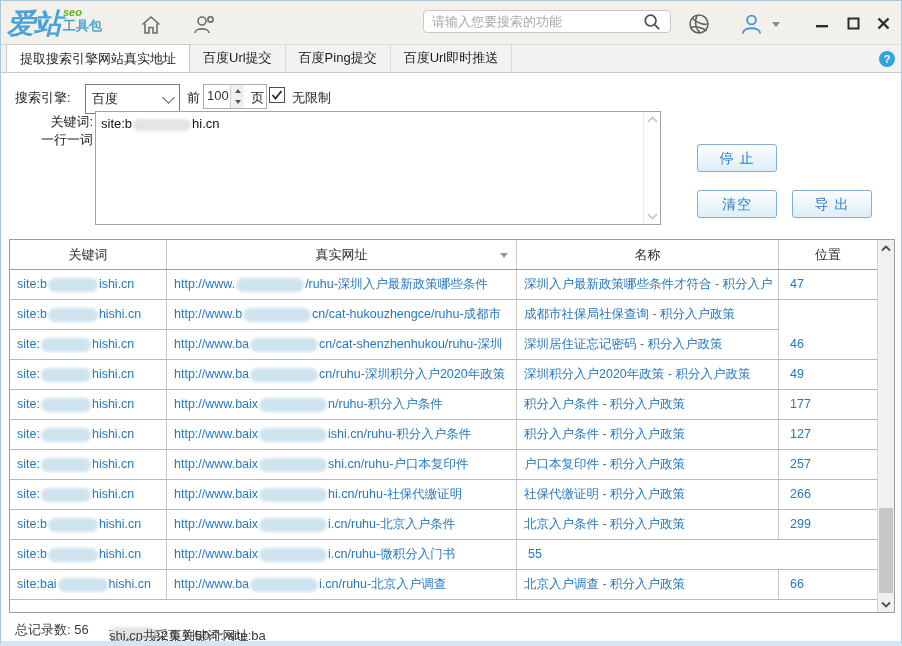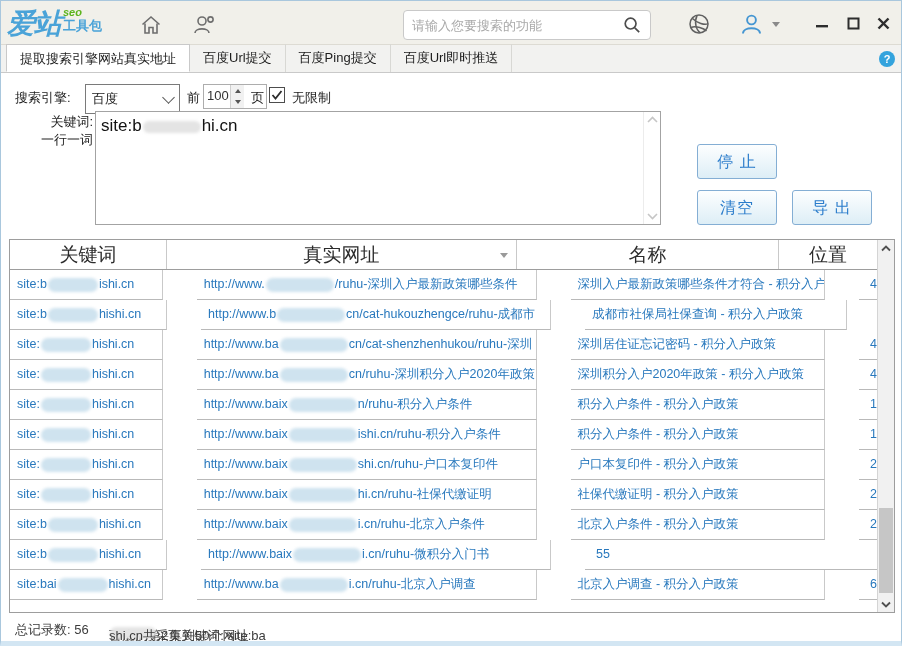--- a/index.html
+++ b/index.html
@@ -9,21 +9,21 @@
             border:1px solid #a9c7dd; border-bottom:5px solid #d3e6f3; overflow:hidden; }
 
   
   .titlebar { position:absolute; left:0; top:0; width:100%; height:44px; background:#f1f0ea; border-bottom:1px solid #dddbd3; }
   .logo { position:absolute; left:6px; top:4px; display:flex; align-items:flex-start; cursor:default; }
   .logo-main { font-size:28px; font-weight:bold; font-style:italic; color:#4aa3d8; letter-spacing:-1px; }
   .logo-col { display:flex; flex-direction:column; margin-left:2px; margin-top:2px; }
   .logo-sup { font-size:11px; font-weight:bold; font-style:italic; color:#5cb41e; line-height:11px; }
   .logo-sub { font-size:13px; font-weight:bold; color:#4aa3d8; line-height:15px; }
   .tb-icon { position:absolute; top:12px; width:26px; height:24px; cursor:pointer; }
-  .searchbox { position:absolute; left:402px; top:9px; width:248px; height:30px; background:#fff;
+  .searchbox { position:absolute; left:422px; top:9px; width:248px; height:23px; background:#fff;
                border:1px solid #c9c9c9; border-radius:4px; display:flex; align-items:center; padding:0 8px; }
   .searchbox input { flex:1; border:none; outline:none; font-size:13px; color:#333; background:transparent; font-family:inherit; }
   .searchbox input::placeholder { color:#a9a9a9; }
   .caret-down { position:absolute; left:771px; top:21px; width:0; height:0;
                 border:4px solid transparent; border-top:5px solid #8a8a8a; cursor:pointer; }
   .winbtn { position:absolute; top:12px; width:22px; height:20px; display:flex; align-items:center; justify-content:center; cursor:pointer; }
 
   
   .tabbar { position:absolute; left:0; top:44px; width:100%; height:28px; background:#f2f2f0;
             border-bottom:1px solid #c9c9c9; display:flex; align-items:flex-end; }
@@ -48,42 +48,42 @@
   .spin-btns div { flex:1; background:#f1f1f1; display:flex; align-items:center; justify-content:center; cursor:pointer; }
   .tri-up { width:0; height:0; border:3.5px solid transparent; border-bottom:4.5px solid #555; margin-bottom:2px; }
   .tri-dn { width:0; height:0; border:3.5px solid transparent; border-top:4.5px solid #555; margin-top:2px; }
   .checkbox { position:absolute; left:268px; top:86px; width:16px; height:16px; background:#fff;
               border:1px solid #4d4d4d; cursor:pointer; display:flex; align-items:center; justify-content:center; }
 
   
   .kw-labels { position:absolute; left:8px; top:112px; width:84px; text-align:right; font-size:13px; color:#1c1c1c; }
   .kw-labels div { line-height:18px; }
   .kwbox { position:absolute; left:94px; top:110px; width:566px; height:114px; border:1px solid #a3a3a3; background:#fff; }
-  .kwbox .content { position:absolute; left:5px; top:4px; right:20px; font-size:17px; color:#111; }
+  .kwbox .content { position:absolute; left:5px; top:4px; right:20px; font-size:13px; color:#111; }
   .kw-scroll { position:absolute; right:0; top:0; width:17px; height:100%; border-left:1px solid #ececec; }
   .kw-scroll svg { position:absolute; left:3px; }
 
   
-  .btn { position:absolute; width:80px; height:35px; border:1px solid #84aed4; border-radius:3px;
-         background:linear-gradient(#fdfeff,#ddeef6); color:#2a7ccb; font-size:16px; text-align:center;
+  .btn { position:absolute; width:80px; height:28px; border:1px solid #84aed4; border-radius:3px;
+         background:linear-gradient(#fdfeff,#ddeef6); color:#2a7ccb; font-size:14px; text-align:center;
          line-height:25px; cursor:pointer; letter-spacing:1px; }
 
   
   .table-wrap { position:absolute; left:8px; top:238px; width:886px; height:374px; border:1px solid #9d9d9d; background:#fff; }
   .thead { position:absolute; left:0; top:0; right:17px; height:30px; display:flex; border-bottom:1px solid #9d9d9d; }
-  .th { position:relative; font-size:19px; color:#2b2b2b; text-align:center; line-height:29px;
+  .th { position:relative; font-size:13px; color:#2b2b2b; text-align:center; line-height:29px;
         border-right:1px solid #c9c9c9; cursor:pointer; }
   .c-kw   { width:157px; }
   .c-url  { width:350px; }
   .c-name { width:262px; }
   .c-pos  { flex:1; border-right:none; }
   .sort-caret { position:absolute; right:8px; top:13px; width:0; height:0;
                 border:4px solid transparent; border-top:5px solid #9a9a9a; }
   .tbody { position:absolute; left:0; top:30px; right:17px; bottom:0; overflow:hidden; }
-  .tr { display:flex; height:30px;gap:34px; }
+  .tr { display:flex; height:30px; }
   .td { font-size:12.5px; color:#2878bd; line-height:29px; border-right:1px solid #c9c9c9;
         border-bottom:1px solid #b9b9b9; padding:0 7px; white-space:nowrap; overflow:hidden; }
   .td.c-pos { border-right:none; padding-left:11px; }
   .rdct { display:inline-block; vertical-align:middle; height:14px; border-radius:7px;
           background:#cfe3ef; filter:blur(1.5px); margin:0 1px; }
   .w-kw { width:50px; } .w-url { width:68px; }
   .rdct.gray { background:#e4e4e4; height:12px; }
   .w-ta { width:58px; } .w-st { width:46px; }
 
   

